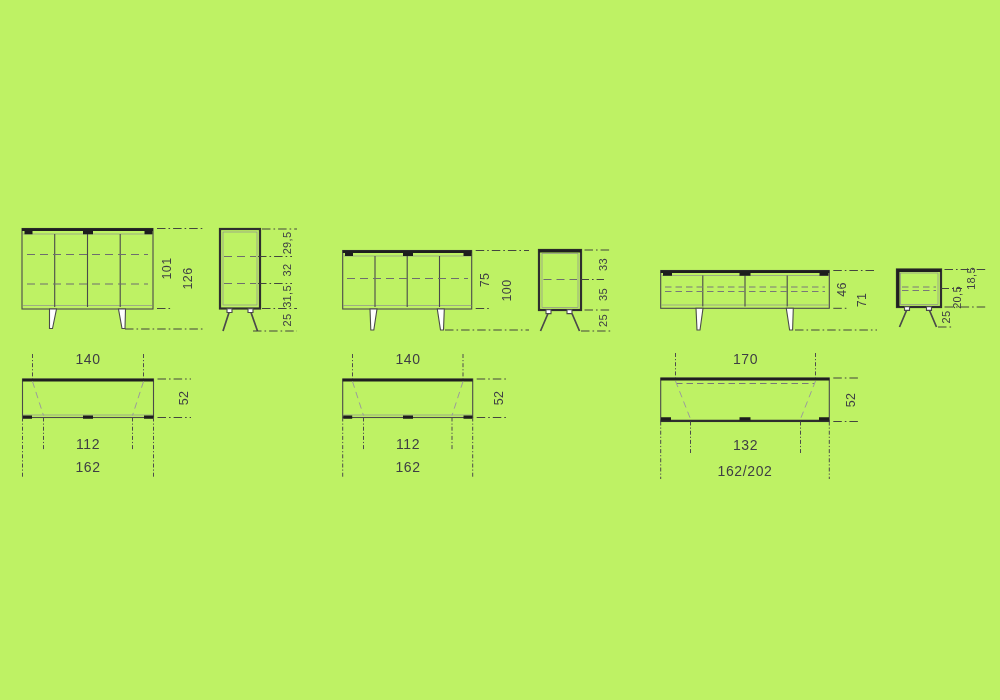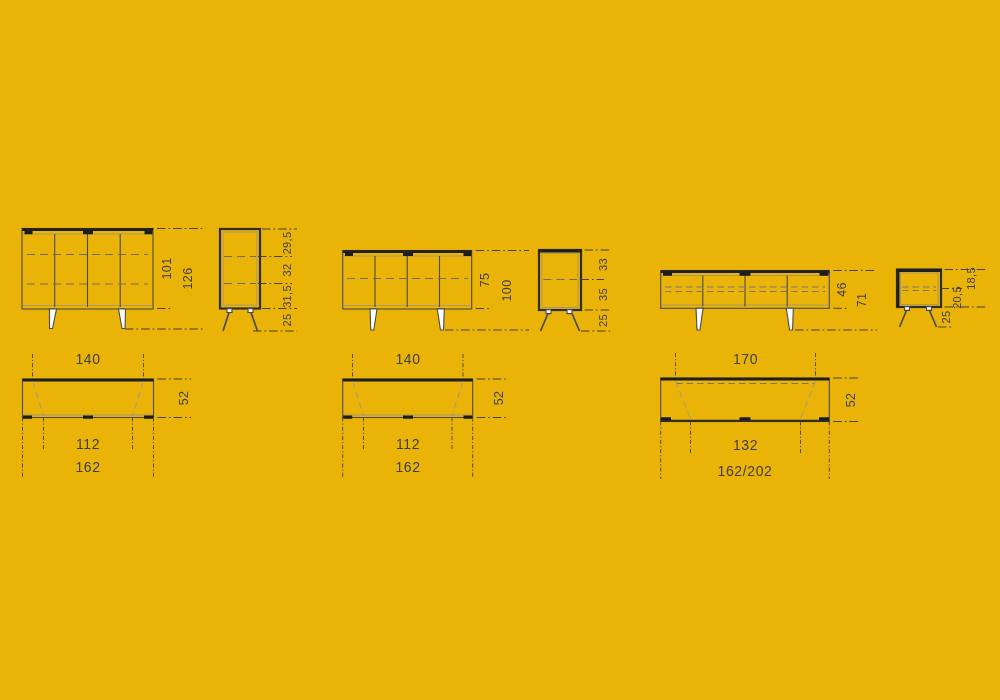--- a/index.html
+++ b/index.html
@@ -1,16 +1,16 @@
 <!DOCTYPE html>
 <html><head>
 <meta charset="utf-8">
 <style>
   html,body{margin:0;padding:0;background:#ffffff;}
-  .stage{position:relative;width:1000px;height:700px;background:#eab308;overflow:hidden;
+  .stage{position:relative;width:1000px;height:700px;background:#bef264;overflow:hidden;
          font-family:"Liberation Sans",sans-serif;text-align:center;}
   svg{position:absolute;left:0;top:0;}
   .ln{fill:none;stroke:#4a4a4a;stroke-width:1.1;}
   .ln2{fill:none;stroke:#2e2e2e;stroke-width:2.2;}
   .thick{fill:none;stroke:#1f1f1f;stroke-width:2.8;}
   .thin{fill:none;stroke:#8f8f8f;stroke-width:.7;}
   .shelf{fill:none;stroke:#6e6e6e;stroke-width:1.15;stroke-dasharray:8 5;}
   .shelf2{fill:none;stroke:#787878;stroke-width:1;stroke-dasharray:6.5 4;}
   .ext{fill:none;stroke:#3c3c3c;stroke-width:.95;stroke-dasharray:8.5 3 1.6 3;}
   .mark{fill:none;stroke:#4c4c4c;stroke-width:1;stroke-dasharray:4 2 1.2 2;}

